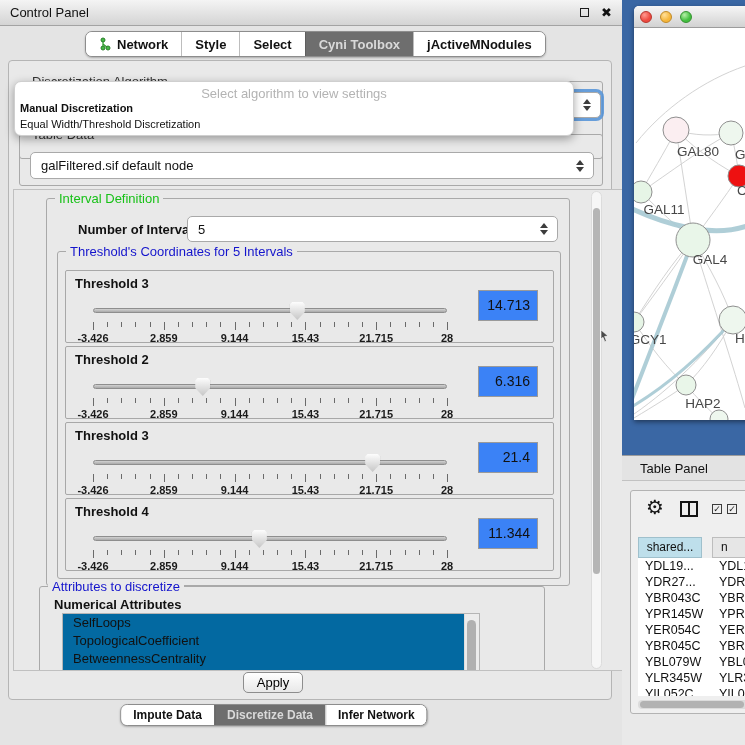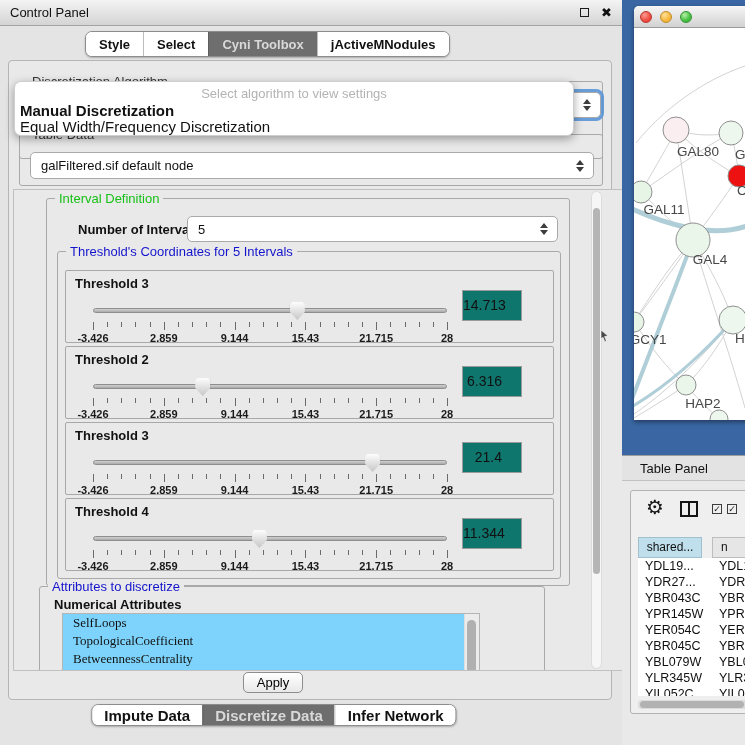--- a/index.html
+++ b/index.html
@@ -16,42 +16,42 @@
   .close-icon{font-size:13px;font-weight:900;color:#111;line-height:1;}
   .seg-tabbar{position:absolute;display:flex;height:26px;border:1px solid #8d8d8d;border-radius:7px;
               overflow:hidden;background:#fff;box-shadow:0 1px 2px rgba(0,0,0,.25);}
   .seg{display:flex;align-items:center;padding:0 13px;font-size:13px;font-weight:600;
        background:#fff;white-space:nowrap;}
   .seg + .seg{border-left:1px solid #bdbdbd;}
   .seg.selected{background:#6e6e6e;color:#d9d9d9;border-left-color:#5e5e5e;}
   .seg .tabicon{margin-right:6px;display:inline-flex;}
   #tabbar{left:85px;top:31px;}
   #bottom-tabbar{left:274px;top:704px;transform:translateX(-50%);height:22px;}
-  #bottom-tabbar .seg{font-size:15px;padding:0 12px;}
+  #bottom-tabbar .seg{font-size:12px;padding:0 12px;}
   #outer-group{position:absolute;left:8px;top:60px;width:604px;height:640px;
                background:#e9e9e9;border:1px solid #b5b5b5;border-radius:4px;}
   .titled-group{position:absolute;border:1px solid #a9a9a9;border-radius:3px;background:transparent;}
   .gtitle{position:absolute;top:-8px;left:8px;background:#e9e9e9;padding:0 4px;font-size:13px;color:#333;}
   .gtitle.green{color:#17c117;}
   .gtitle.blue{color:#1414cc;}
   .combo{position:absolute;background:#fff;border:1px solid #a9a9a9;border-radius:5px;
          font-size:13px;display:flex;align-items:center;padding-left:10px;}
   .updown{position:absolute;right:9px;top:50%;transform:translateY(-50%);display:flex;
           flex-direction:column;gap:2px;}
   .tri-up{width:0;height:0;border-left:4px solid transparent;border-right:4px solid transparent;
           border-bottom:5px solid #3c3c3c;}
   .tri-down{width:0;height:0;border-left:4px solid transparent;border-right:4px solid transparent;
             border-top:5px solid #3c3c3c;}
   #algo-combo{left:524px;top:31px;width:68px;height:26px;
               box-shadow:0 0 0 3px rgba(80,145,215,.85);}
   #popup{position:absolute;left:14px;top:81px;width:560px;height:55px;background:#fff;
          border:1px solid #cfcfcf;border-radius:7px;box-shadow:0 3px 10px rgba(0,0,0,.35);
          z-index:30;}
   #popup .hint{position:absolute;left:0;right:0;top:4px;text-align:center;font-size:13px;color:#b3b3b3;}
-  #popup .opt{position:absolute;left:5px;font-size:15px;white-space:nowrap;text-align:right;}
+  #popup .opt{position:absolute;left:5px;font-size:11px;white-space:nowrap;text-align:right;}
   #popup .opt.b{top:20px;font-weight:700;}
   #popup .opt.n{top:36px;}
   #scrollpane{position:absolute;left:4px;top:128px;width:624px;height:482px;
               border:1px solid #c0c0c0;background:#e9e9e9;overflow:hidden;}
   #vscroll{position:absolute;left:577px;top:1px;width:11px;height:478px;background:#f6f6f6;
            border:1px solid #dcdcdc;border-radius:6px;}
   #vscroll .vthumb{position:absolute;left:1px;top:16px;width:7px;height:366px;background:#b5b5b5;border-radius:4px;}
   #noi-label{position:absolute;left:31px;top:23px;font-size:13px;font-weight:700;}
   #noi-combo{left:140px;top:17px;width:371px;height:26px;}
   
@@ -64,26 +64,26 @@
          background:linear-gradient(#d2d2d2,#a9a9a9);}
   .thumb{position:absolute;top:1px;width:15px;height:18px;
          background:linear-gradient(#fdfdfd,#c6c6c6);
          clip-path:polygon(15% 0,85% 0,100% 14%,100% 55%,50% 100%,0 55%,0 14%);
          filter:drop-shadow(0 0 1px #777);}
   .tick{position:absolute;width:1px;background:#6a6a6a;}
   .tick.major{top:21px;height:8px;}
   .tick.minor{top:21px;height:5px;}
   .tlabel{position:absolute;top:31px;width:56px;margin-left:-28px;text-align:center;
           font-size:11px;font-weight:700;color:#1a1a1a;}
-  .vbox{position:absolute;left:396px;top:19px;width:60px;height:31px;background:#0f766e;
-        border:1px solid #9a9a9a;font-size:14px;line-height:29px;text-align:right;padding-right:19px;}
+  .vbox{position:absolute;left:412px;top:19px;width:60px;height:31px;background:#3b82f6;
+        border:1px solid #9a9a9a;font-size:14px;line-height:29px;text-align:right;padding-right:7px;}
   
   #attr-sub{position:absolute;left:14px;top:10px;font-size:13px;font-weight:700;}
-  #attr-list{position:absolute;left:22px;top:26px;width:418px;height:80px;background:#7dd3fc;
-             border:1px solid #b5b5b5;overflow:hidden;font-family:Liberation Serif, serif;}
+  #attr-list{position:absolute;left:22px;top:26px;width:418px;height:80px;background:#0369a1;
+             border:1px solid #b5b5b5;overflow:hidden;}
   #attr-list .scrollstrip{position:absolute;right:0;top:0;bottom:0;width:15px;background:#ececec;border-left:1px solid #dedede;}
   #attr-list .lthumb{position:absolute;right:3px;top:6px;width:9px;height:58px;background:#b0b0b0;border-radius:5px;}
   .litem{font-size:13px;line-height:18px;padding-left:10px;white-space:nowrap;}
   #apply-btn{position:absolute;left:234px;top:611px;width:60px;height:21px;
              background:linear-gradient(#ffffff,#e8e8e8);border:1px solid #8d8d8d;border-radius:5px;
              font-size:13px;font-family:inherit;line-height:18px;text-align:center;}
   
   #right-panel{position:absolute;left:622px;top:0;width:123px;height:745px;background:#e9e9e9;}
   #blue-area{position:absolute;left:0;top:0;width:123px;height:455px;background:#3a67a4;}
   #net-window{position:absolute;left:12px;top:6px;width:130px;height:414px;background:#fff;
@@ -128,20 +128,32 @@
   <div id="left-panel">
 
     <div id="titlebar">
       <span>Control Panel</span>
       <span class="spacer"></span>
       <span class="float-icon"></span>
       <span class="close-icon">✖</span>
     </div>
 
     <div id="tabbar" class="seg-tabbar">
+        <div class="seg">
+          <span class="tabicon">
+            <svg width="12" height="14" viewBox="0 0 12 14">
+              <line x1="4" y1="3" x2="4" y2="11" stroke="#2e9e2e" stroke-width="1.2"></line>
+              <line x1="4" y1="7" x2="9" y2="11" stroke="#2e9e2e" stroke-width="1.2"></line>
+              <circle cx="4" cy="3" r="2" fill="#43b943" stroke="#2a7d2a"></circle>
+              <circle cx="4" cy="11" r="2" fill="#43b943" stroke="#2a7d2a"></circle>
+              <circle cx="9" cy="11" r="2" fill="#43b943" stroke="#2a7d2a"></circle>
+            </svg>
+          </span>
+          <span>Network</span>
+        </div>
         <div class="seg">
           <span>Style</span>
         </div>
         <div class="seg">
           <span>Select</span>
         </div>
         <div class="seg selected">
           <span>Cyni Toolbox</span>
         </div>
         <div class="seg">
@@ -383,21 +395,21 @@
         </div>
         <div class="seg">
           <span>Infer Network</span>
         </div>
       </div>
   </div>
 
   <div id="popup">
     <div class="hint">Select algorithm to view settings</div>
     <div class="opt b">Manual Discretization</div>
-    <div class="opt n">Equal Width/Frequency Discretization</div>
+    <div class="opt n">Equal Width/Threshold Discretization</div>
   </div>
 
   <div id="right-panel">
     <div id="blue-area"></div>
 
     <div id="net-window">
       <div id="net-titlebar">
         <span class="light" id="light-red"></span>
         <span class="light" id="light-yellow"></span>
         <span class="light" id="light-green"></span>

